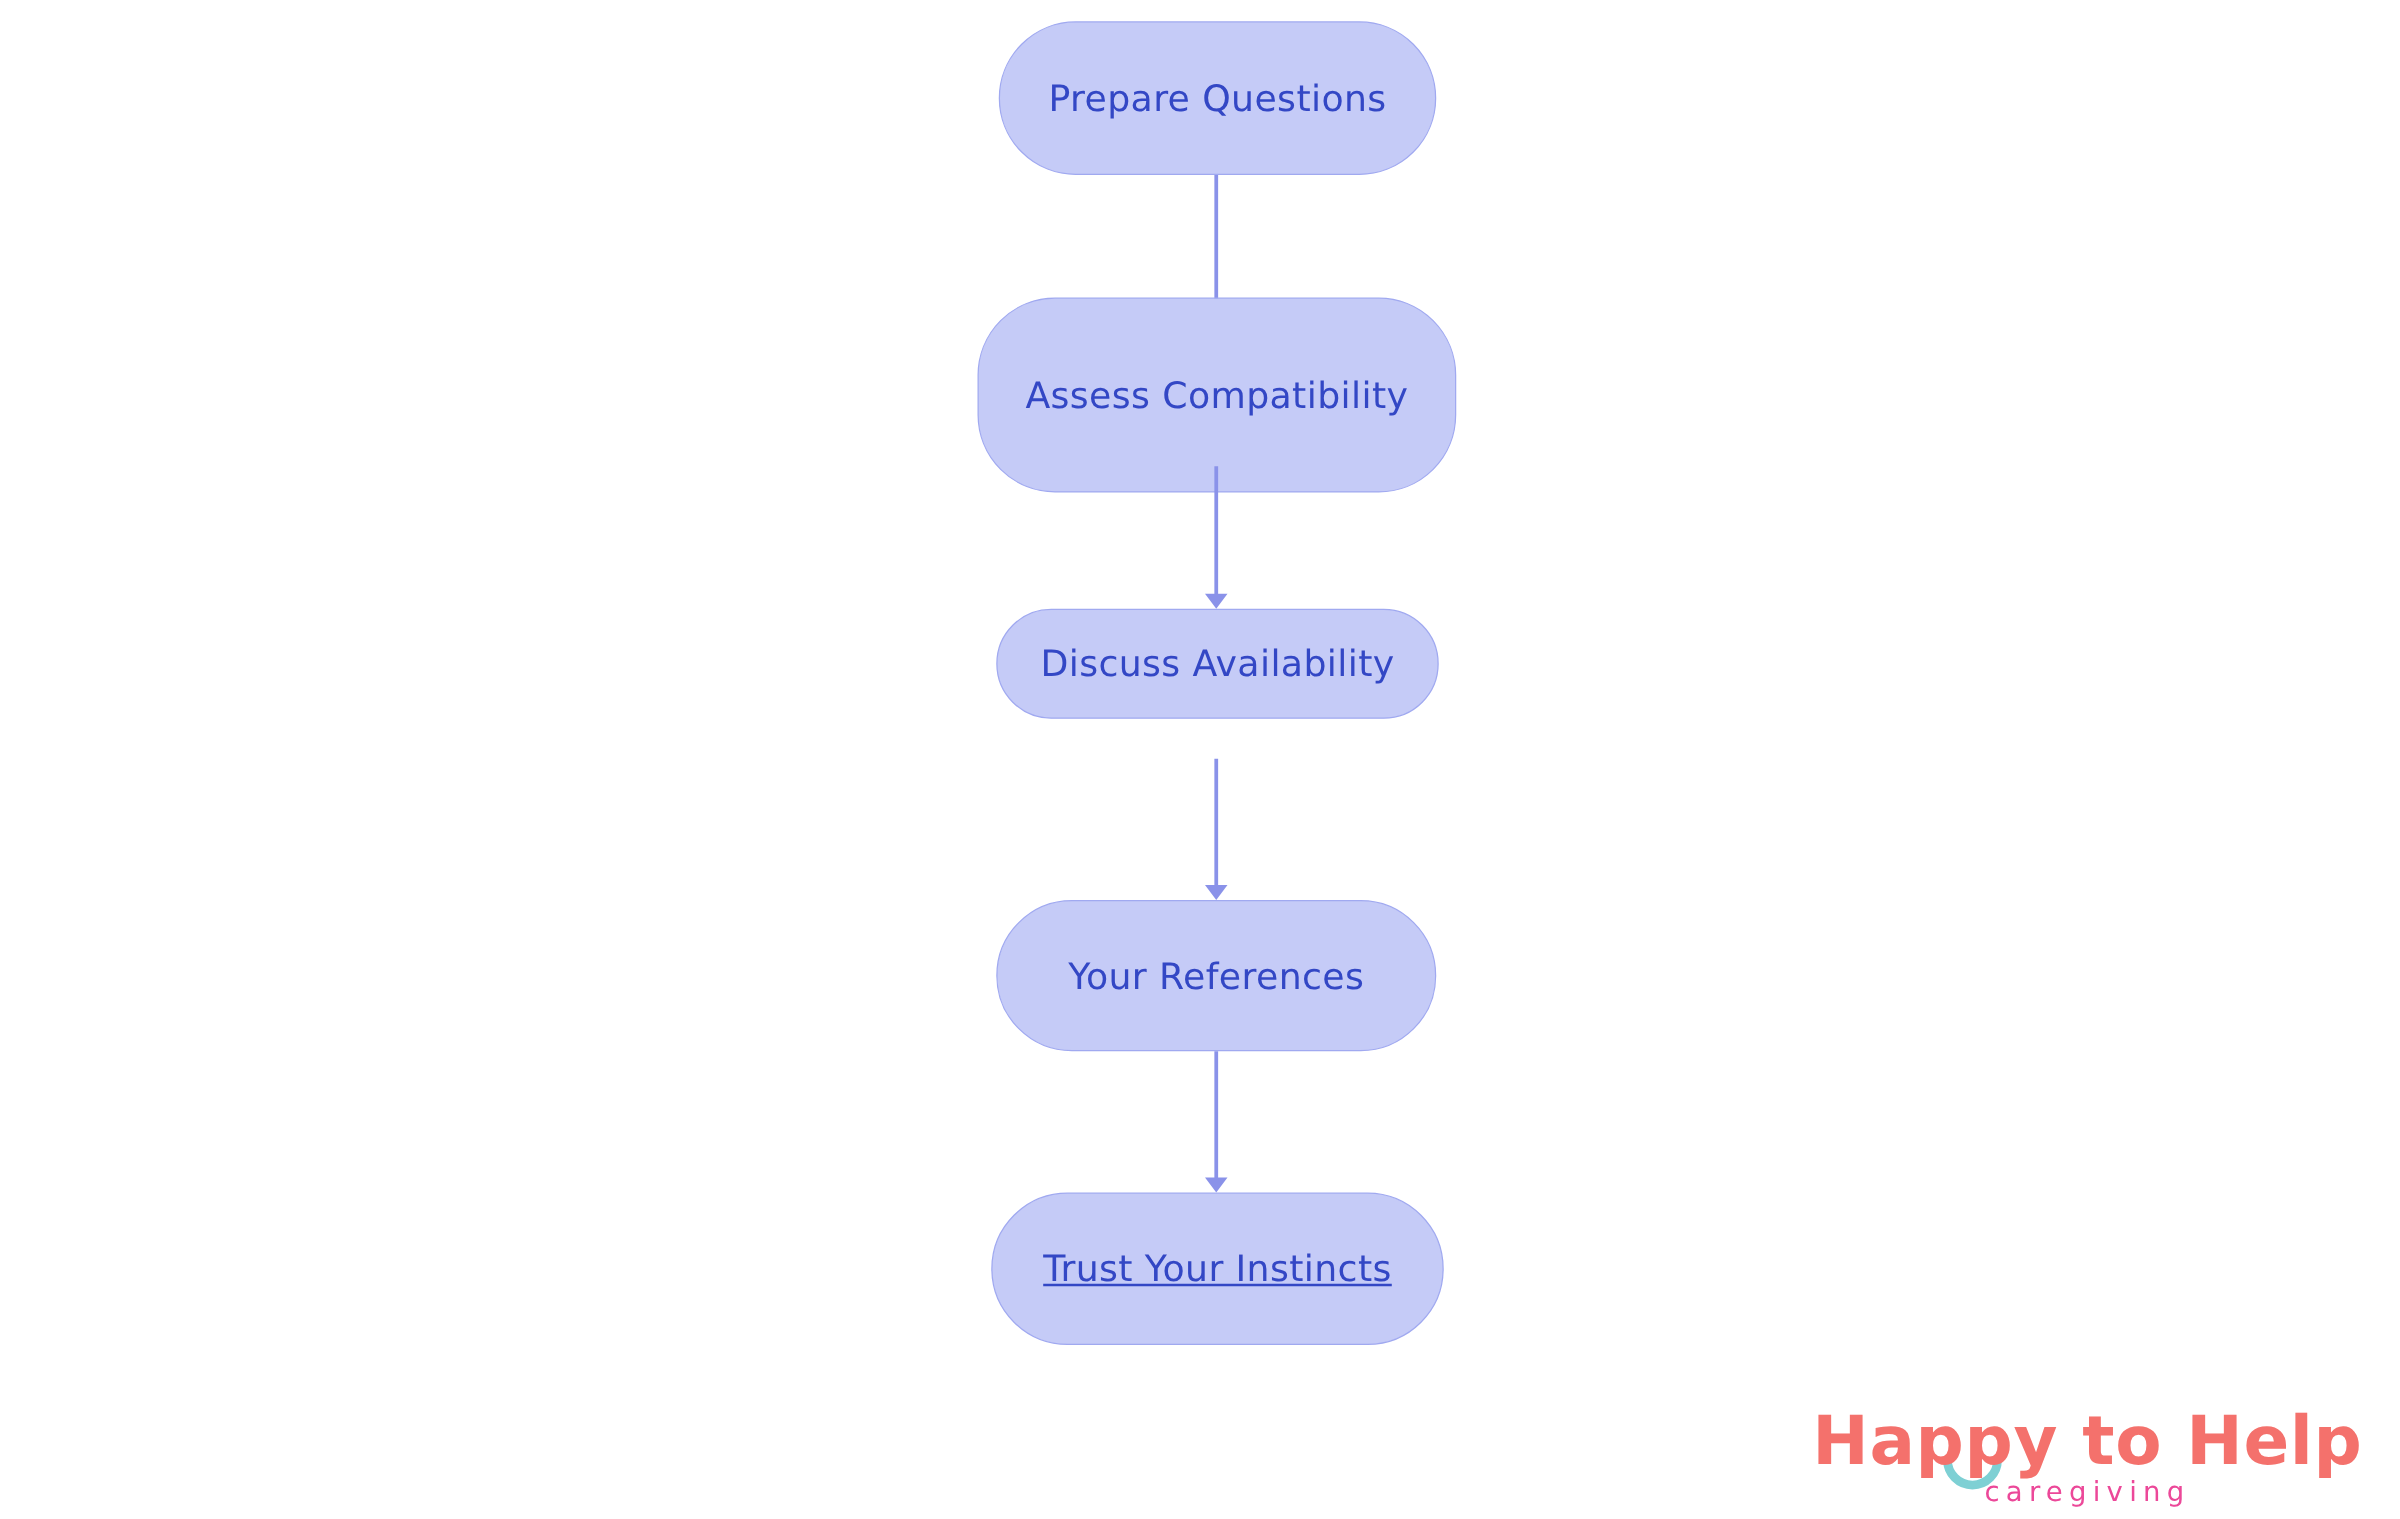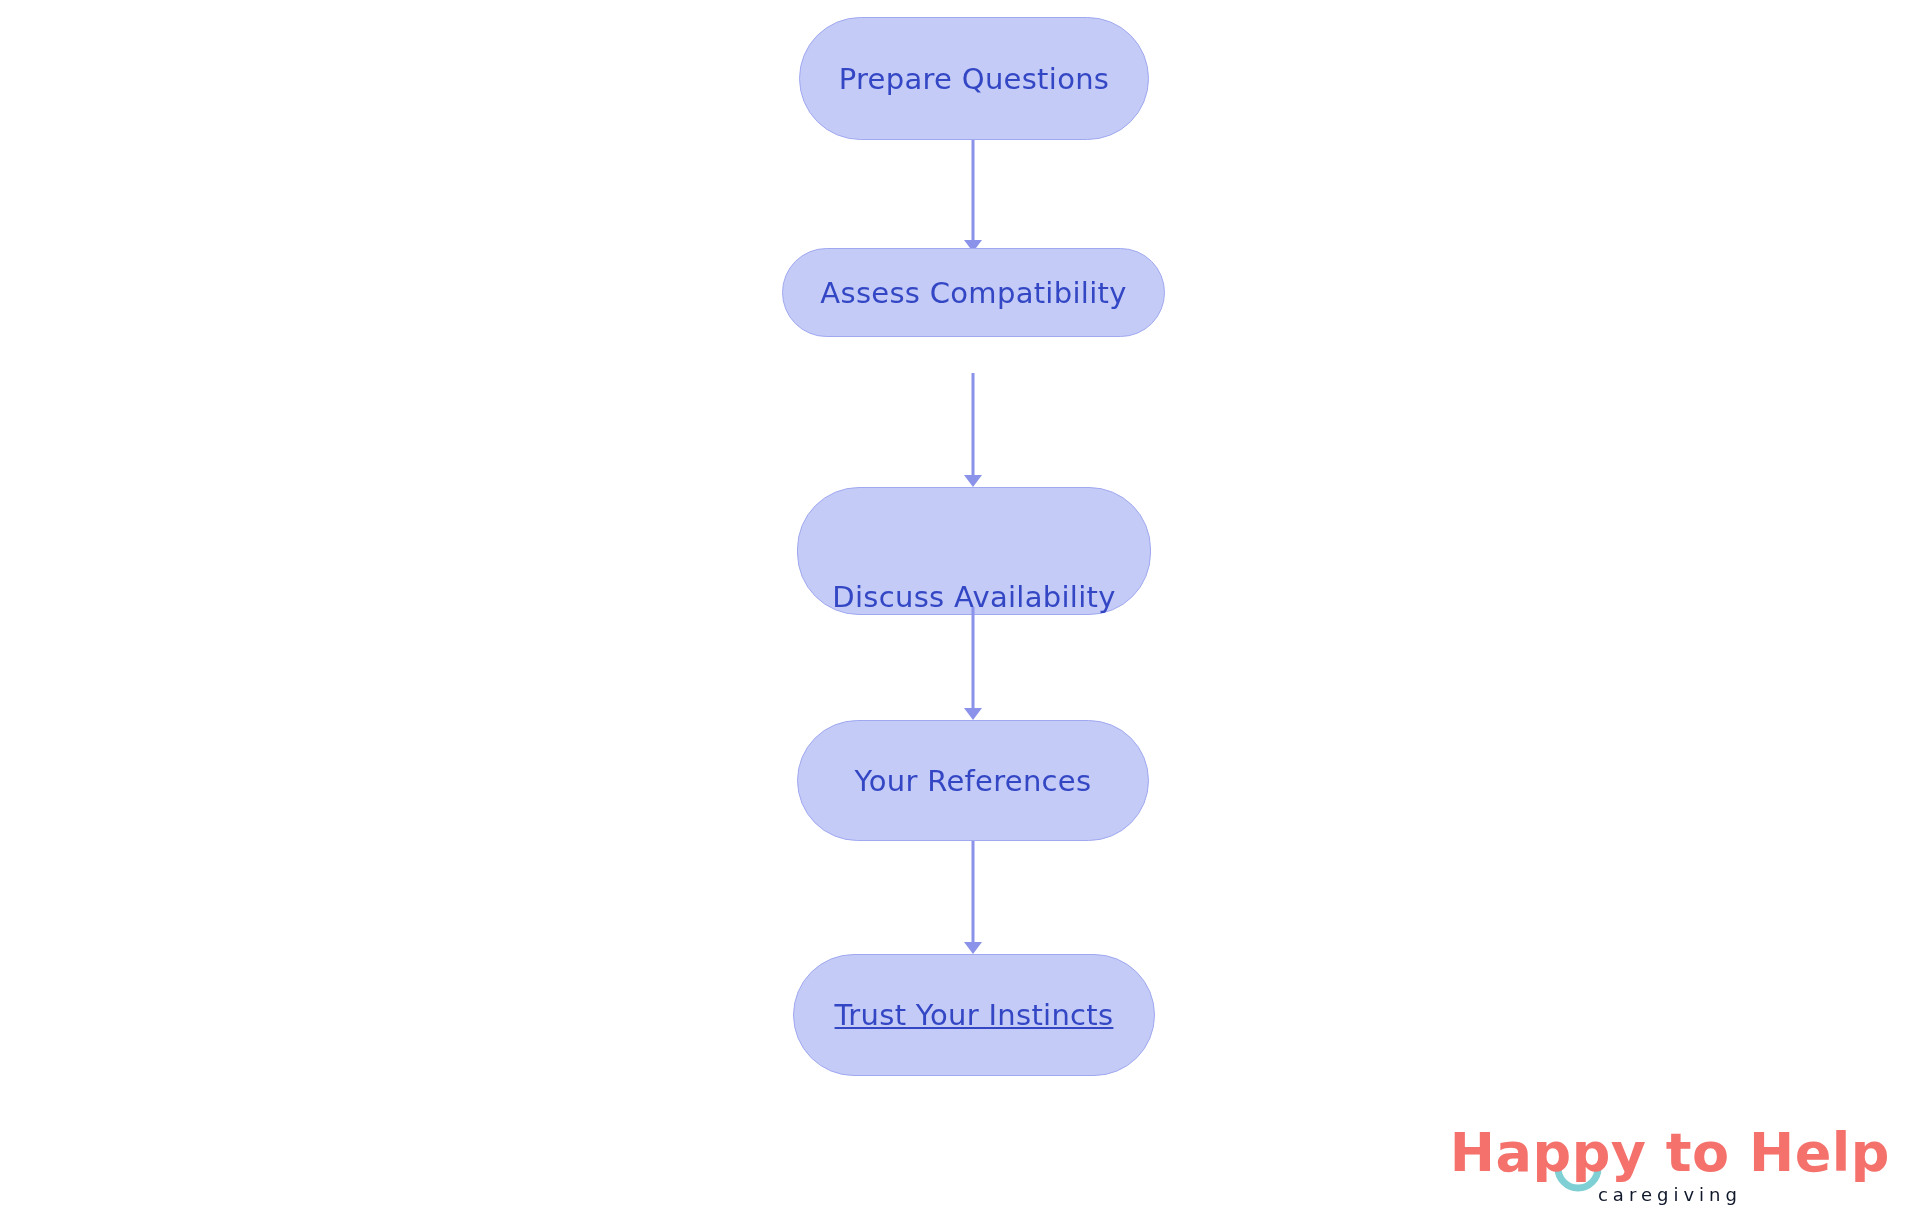--- a/index.html
+++ b/index.html
@@ -17,22 +17,22 @@
     position: absolute;
     background: #c5cbf7;
     border: 1.5px solid #a0a9f0;
     border-radius: 62px;
     display: flex; align-items: center; justify-content: center;
     color: #3347c5;
     font-size: 29px;
     letter-spacing: 0.3px;
   }
   .node-1 { left: 799px;  top: 17px;  width: 350px; height: 123px; }
-  .node-2 { left: 782px;  top: 248px; width: 383px; height: 89px; }
-  .node-3 { left: 797px;  top: 487px; width: 354px; height: 128px; align-items: flex-end; }
+  .node-2 { left: 782px;  top: 238px; width: 383px; height: 156px; }
+  .node-3 { left: 797px;  top: 487px; width: 354px; height: 88px; }
   .node-4 { left: 797px;  top: 720px; width: 352px; height: 121px; }
   .node-5 { left: 793px;  top: 954px; width: 362px; height: 122px; text-decoration: underline; }
 
   .arrow {
     position: absolute;
     width: 22px;
     transform: translateX(-50%);
   }
   .arrow .shaft {
     position: absolute;
@@ -64,22 +64,22 @@
   .logo-brand {
     font-size: 54px;
     font-weight: bold;
     color: #f4716c;
     line-height: 58px;
     letter-spacing: 0.5px;
     position: relative;
     z-index: 2;
   }
   .logo-tagline {
-    font-size: 18px;
-    color: #0f172a;
+    font-size: 22px;
+    color: #ec4899;
     letter-spacing: 5px;
     line-height: 30px;
     margin-top: -2px;
   }
   .logo-smile {
     position: absolute;
     left: 104px;
     top: 40px;
     z-index: 1;
   }

